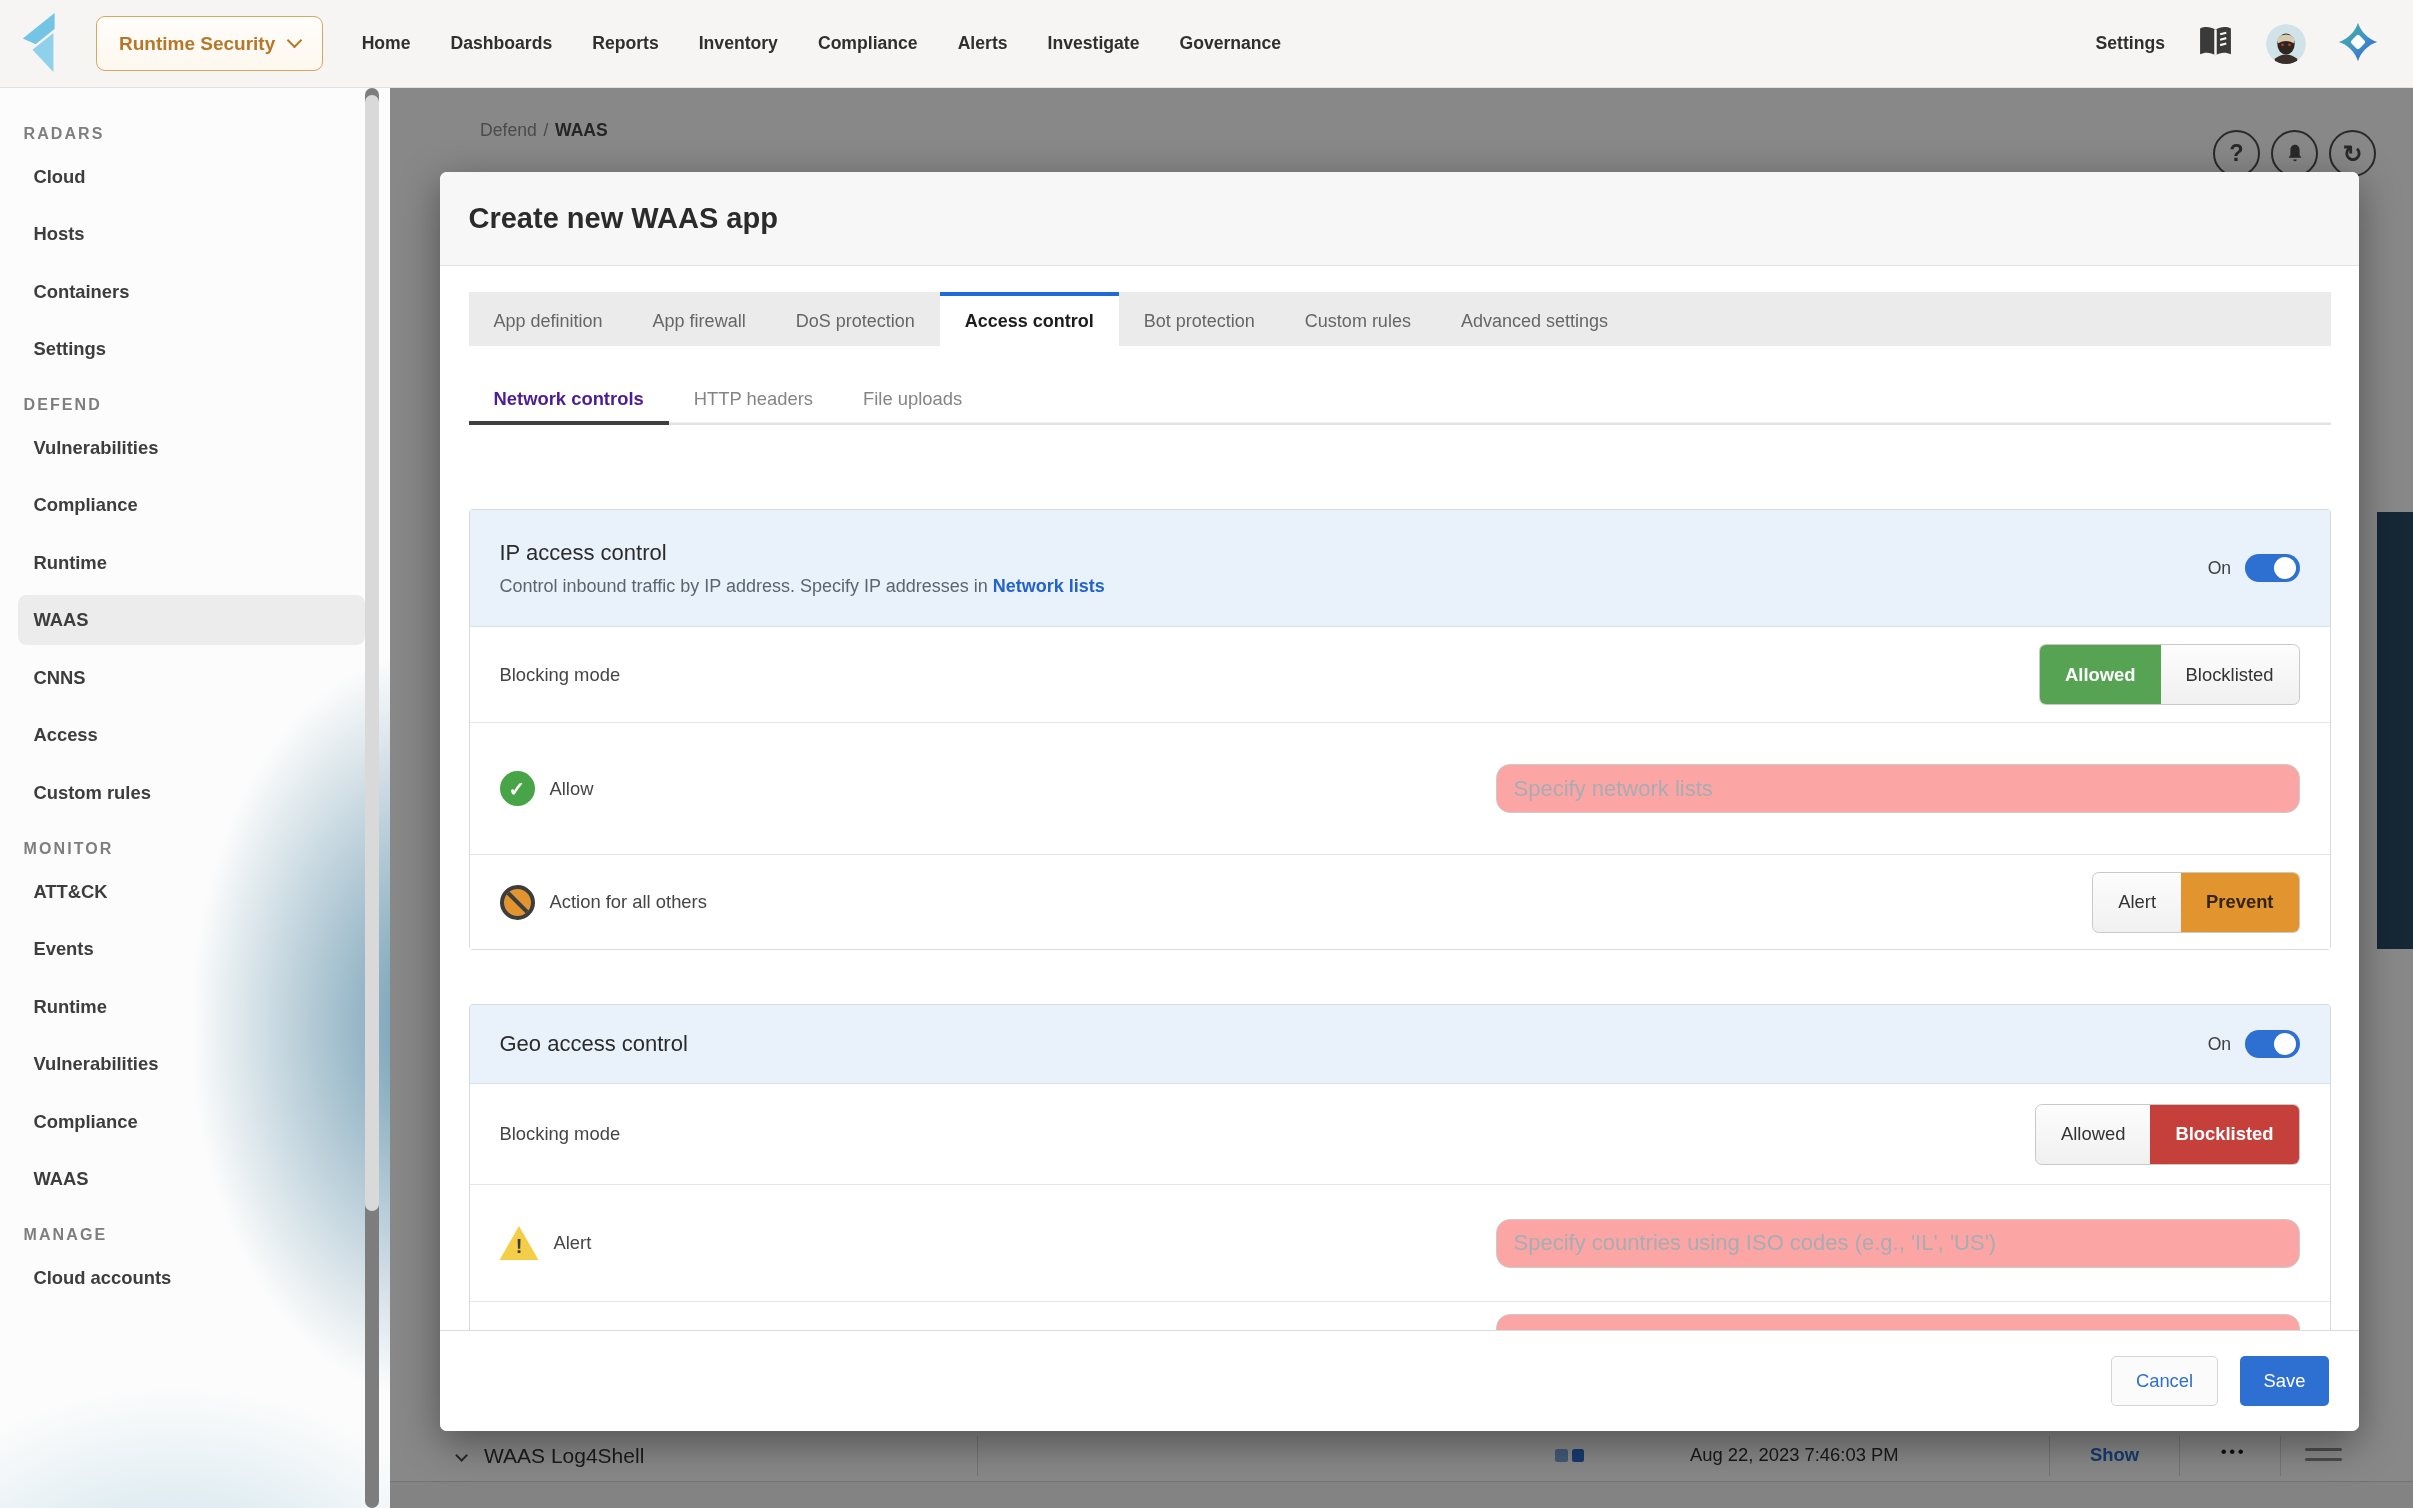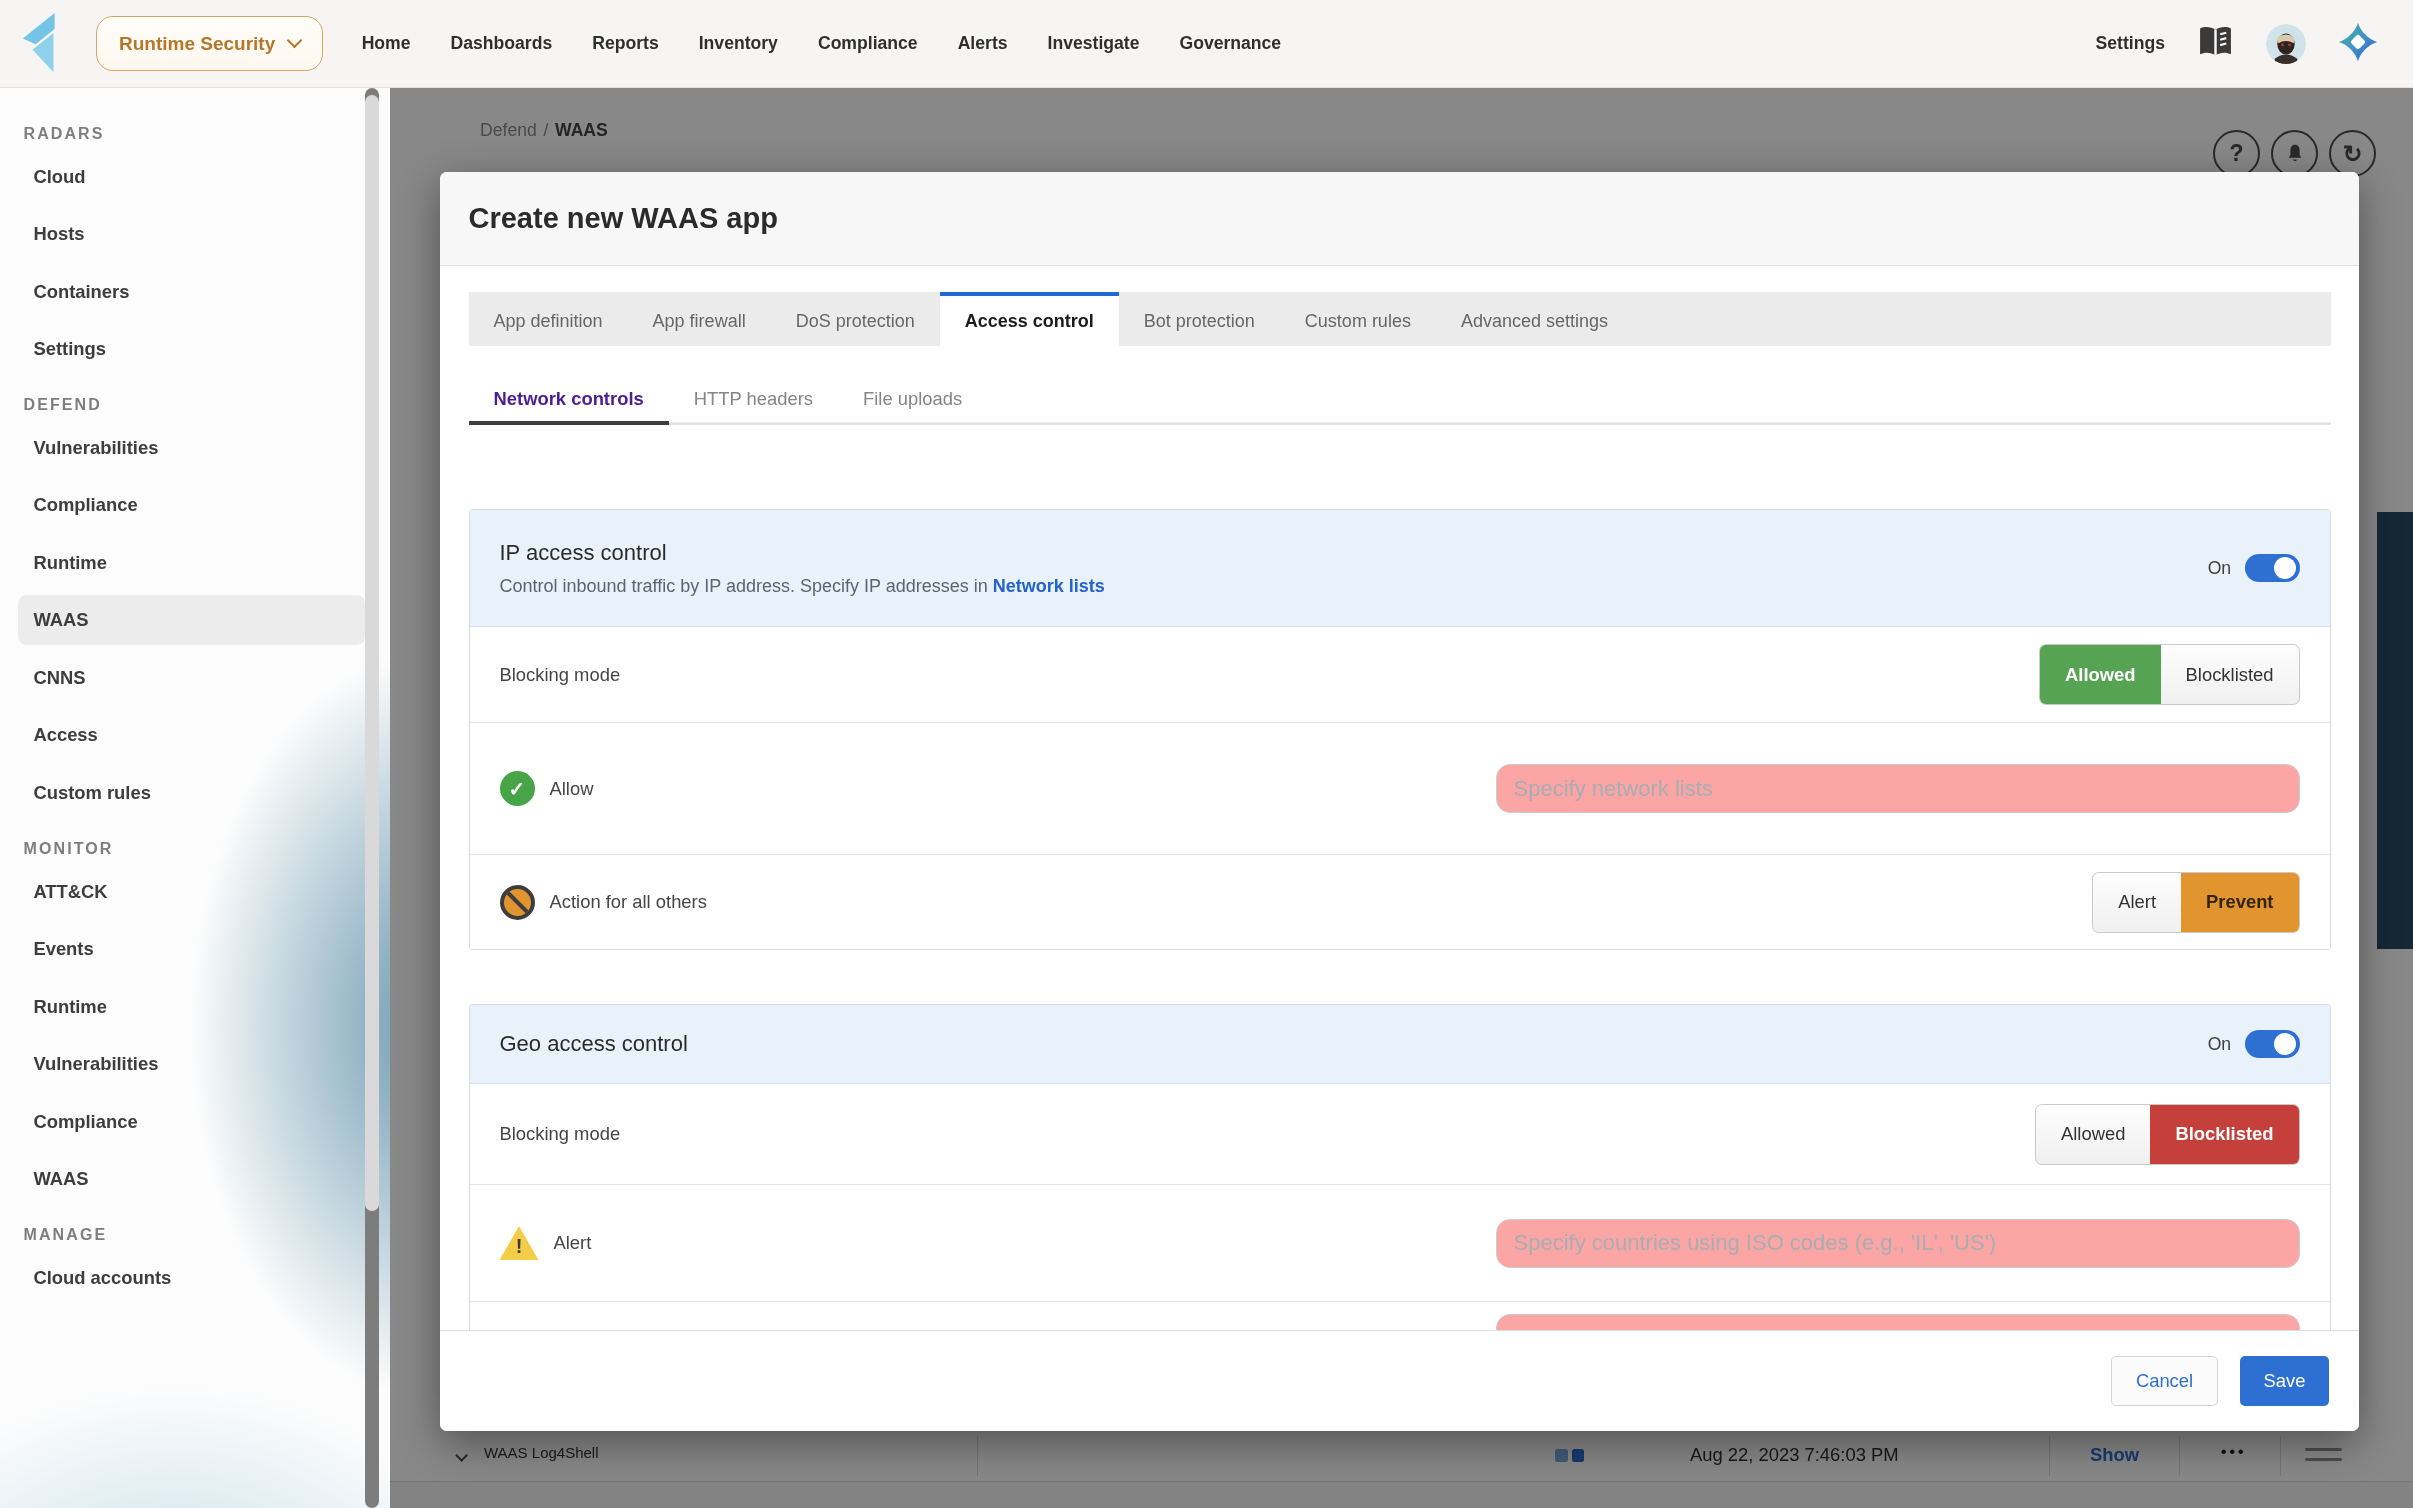--- a/index.html
+++ b/index.html
@@ -5,21 +5,21 @@
   * { margin:0; padding:0; box-sizing:border-box; }
   html,body { width:2413px; height:1508px; overflow:hidden;
     font-family:"Liberation Sans", sans-serif; background:#fff; }
 
   
   .topnav { position:absolute; left:0; top:0; width:2413px; height:88px;
     background:#f6f5f3; border-bottom:0.8px solid #e3e1de;
     display:flex; align-items:center; z-index:40; }
   .brand-logo { margin-left:20px; display:flex; align-items:center; }
   .product-pill { margin-left:37px; height:55px; border:1.7px solid #d9a55f;
-    border-radius:17px; background:linear-gradient(180deg,#fffefb,#fdf7ee);
+    border-radius:9px; background:linear-gradient(180deg,#fffefb,#fdf7ee);
     display:flex; align-items:center; padding:0 22px; cursor:pointer; }
   .product-pill .label { font-size:19px; font-weight:700; color:#b5782a; }
   .pill-chevron { width:11px; height:11px; border-right:2.5px solid #b5782a;
     border-bottom:2.5px solid #b5782a; transform:rotate(45deg);
     margin-left:13.4px; margin-top:-5.9px; }
   .nav-items { display:flex; gap:40px; margin-left:39px; }
   .nav-item { font-size:17.6px; font-weight:700; color:#2f2f2f; cursor:pointer; }
   .nav-right { margin-left:auto; display:flex; align-items:center; gap:32px;
     margin-right:35px; }
   .nav-settings { font-size:17.6px; font-weight:700; color:#2f2f2f; }
@@ -60,21 +60,21 @@
     font-size:23.5px; font-weight:700; }
   .bg-sliver { position:absolute; left:1987px; top:424px; width:37px; height:437px;
     background:#2a4a66; }
   .bg-row { position:absolute; left:0; top:1343px; width:100%; height:51px;
     background:#fff; border-bottom:1.3px solid #d8d8d8; }
   .bg-row .cell-div { position:absolute; top:5px; bottom:5px; width:1.3px;
     background:#dcdcdc; }
   .row-chevron { position:absolute; left:67px; top:20px; width:9.2px; height:9.2px;
     border-right:2.1px solid #4a4a4a; border-bottom:2.1px solid #4a4a4a;
     transform:rotate(45deg); }
-  .row-name { position:absolute; left:94px; top:13.4px; font-size:15px; color:#333; }
+  .row-name { position:absolute; left:94px; top:13.4px; font-size:21px; color:#333; }
   .row-icons { position:absolute; left:1165px; top:18.4px; display:flex; gap:4.2px; }
   .row-icons i { width:12.6px; height:12.6px; border-radius:2.5px; display:block; }
   .row-icons i.a { background:#7fa9e2; }
   .row-icons i.b { background:#2e6fd0; }
   .row-date { position:absolute; left:1300px; top:13.4px; font-size:18.4px; color:#2f2f2f; }
   .row-show { position:absolute; left:1674px; top:13.4px; font-size:18.4px;
     color:#2e6fd0; font-weight:700; width:101px; text-align:center; }
   .row-more { position:absolute; left:1810px; top:3.4px; font-size:25px;
     color:#1d1d1d; letter-spacing:2.5px; width:67px; text-align:center; }
   .row-more::after { content:"•••"; font-size:17px; }

